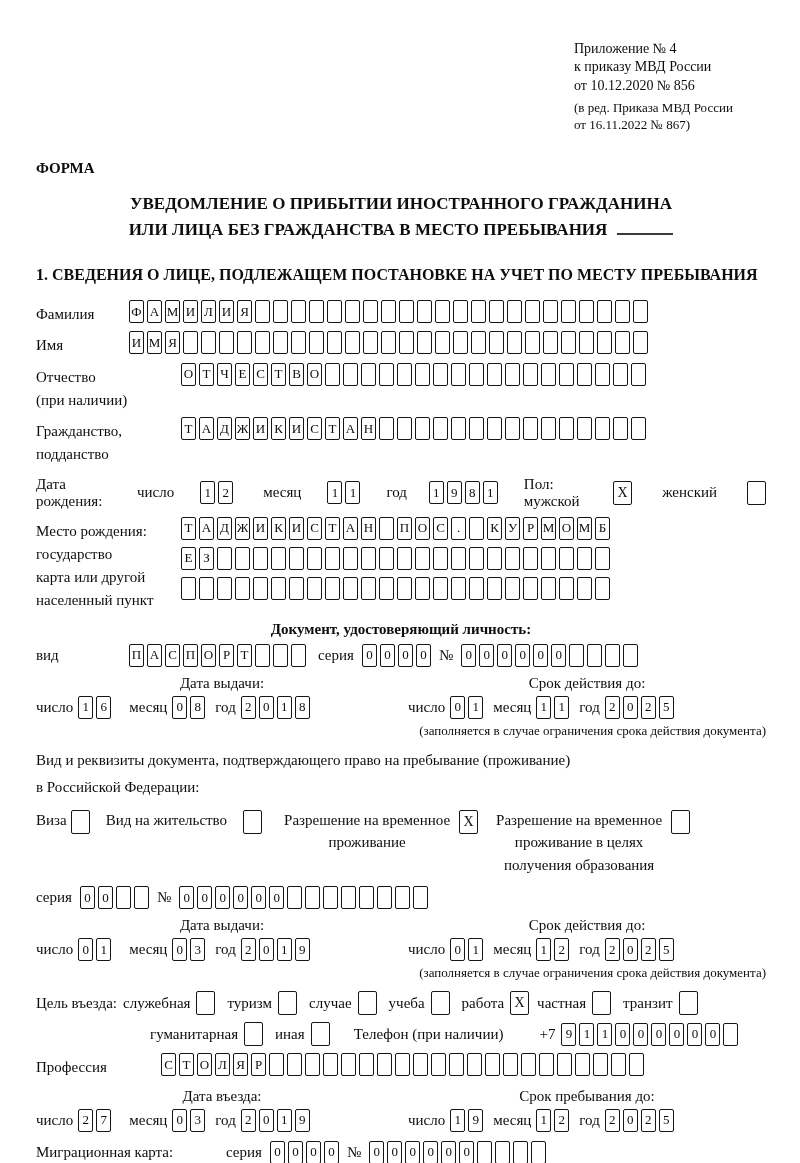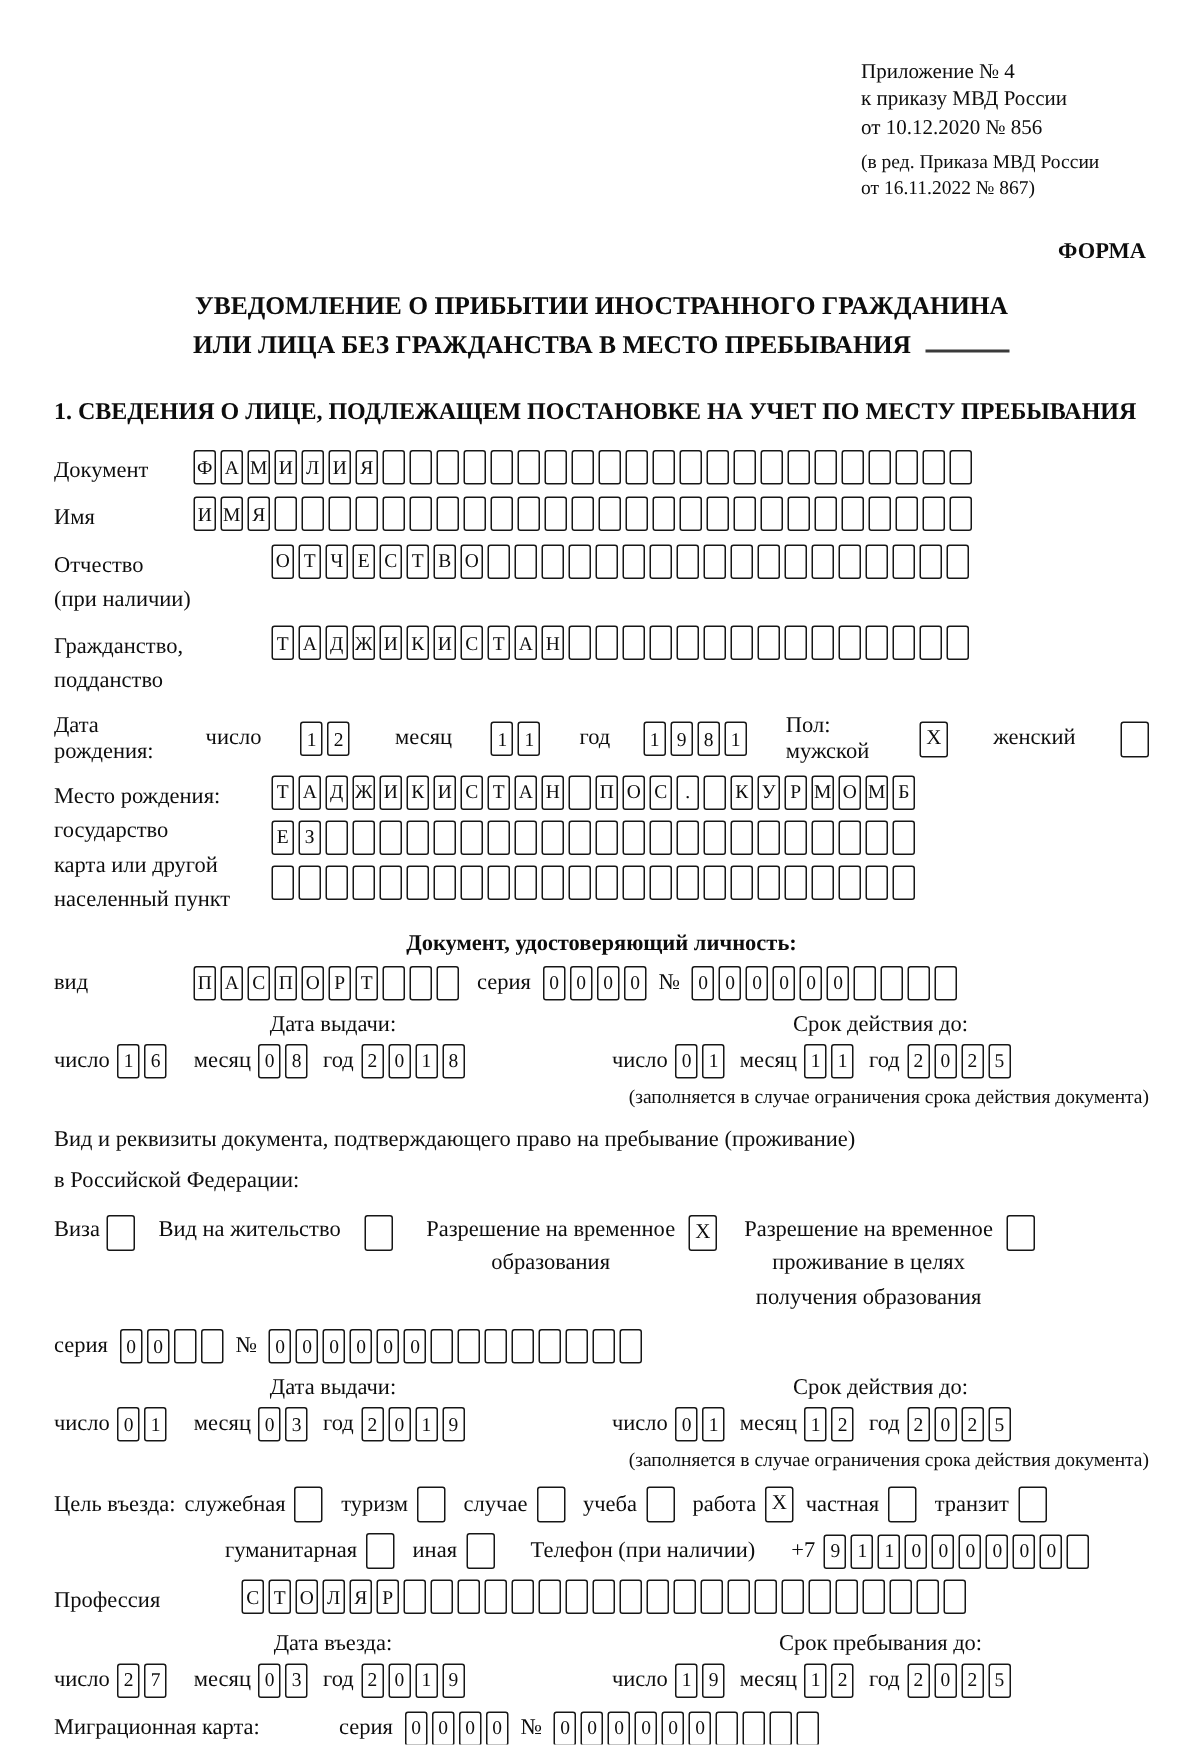--- a/index.html
+++ b/index.html
@@ -7,21 +7,21 @@
   body {
     width:800px; height:1163px; background:#ffffff; color:#0d0d0d;
     font-family:"Liberation Serif", serif; font-size:15px; overflow:hidden;
   }
   .page { padding:40px 34px 0 36px; }
 
   
   .hdr-right { margin-left:auto; width:192px; font-size:14px; line-height:1.32; }
   .hdr-right .ed { font-size:13px; line-height:1.3; }
   .hdr-right .ed-first { margin-top:5px; }
-  .forma { text-align:right; font-weight:bold; font-size:15px; margin-top:26px; padding-right:2px; }
+  .forma { text-align:left; font-weight:bold; font-size:15px; margin-top:26px; padding-right:2px; }
 
   .title { text-align:center; font-weight:bold; font-size:17px; margin-top:14px; line-height:1.5; }
   .blank { display:inline-block; width:56px; border-bottom:2.5px solid #3a3a3a; height:13px; margin-left:10px; }
 
   .sec { font-weight:bold; font-size:16px; margin-top:24px; margin-bottom:16px; }
 
   .row { display:flex; align-items:flex-start; margin-bottom:5px; }
   .lbl { flex-shrink:0; line-height:1.55; padding-top:3px; }
   .w93  { width:93px; }
   .w125 { width:125px; }
@@ -84,21 +84,21 @@
   <div class="title">
     <div>УВЕДОМЛЕНИЕ О ПРИБЫТИИ ИНОСТРАННОГО ГРАЖДАНИНА</div>
     <div>
       <span>ИЛИ ЛИЦА БЕЗ ГРАЖДАНСТВА В МЕСТО ПРЕБЫВАНИЯ</span><span class="blank"></span>
     </div>
   </div>
 
   <div class="sec">1. СВЕДЕНИЯ О ЛИЦЕ, ПОДЛЕЖАЩЕМ ПОСТАНОВКЕ НА УЧЕТ ПО МЕСТУ ПРЕБЫВАНИЯ</div>
 
   <div class="row">
-    <div class="lbl w93">Документ</div>
+    <div class="lbl w93">Фамилия</div>
     <div class="boxes">
         <span class="cbox">Ф</span>
         <span class="cbox">А</span>
         <span class="cbox">М</span>
         <span class="cbox">И</span>
         <span class="cbox">Л</span>
         <span class="cbox">И</span>
         <span class="cbox">Я</span>
         <span class="cbox"></span>
         <span class="cbox"></span>
@@ -440,21 +440,21 @@
       <div class="opt-text">Виза</div>
       <span class="chk" style="margin-left:4px;"></span>
     </div>
     <div class="opt" style="margin-right:22px;">
       <div class="opt-text">Вид на жительство</div>
       <span class="chk" style="margin-left:16px;"></span>
     </div>
     <div class="opt" style="margin-right:18px;">
       <div class="opt-text">
         <div>Разрешение на временное</div>
-        <div>образования</div>
+        <div>проживание</div>
       </div>
       <span class="chk">X</span>
     </div>
     <div class="opt">
       <div class="opt-text">
         <div>Разрешение на временное</div>
         <div>проживание в целях</div>
         <div>получения образования</div>
       </div>
       <span class="chk"></span>
@@ -552,21 +552,21 @@
     <span class="chk"></span>
     <span class="pl">транзит</span>
     <span class="chk" style="margin-right:0;"></span>
   </div>
 
   <div class="purpose indent">
     <span class="pl">гуманитарная</span>
     <span class="chk"></span>
     <span class="pl">иная</span>
     <span class="chk" style="margin-right:24px;"></span>
-    <span class="pl" style="margin-right:24px;">Телефон (при наличии)</span>
+    <span class="pl" style="margin-right:36px;">Телефон (при наличии)</span>
     <span class="pl">+7</span>
     <span class="boxes">
         <span class="cbox">9</span>
         <span class="cbox">1</span>
         <span class="cbox">1</span>
         <span class="cbox">0</span>
         <span class="cbox">0</span>
         <span class="cbox">0</span>
         <span class="cbox">0</span>
         <span class="cbox">0</span>

